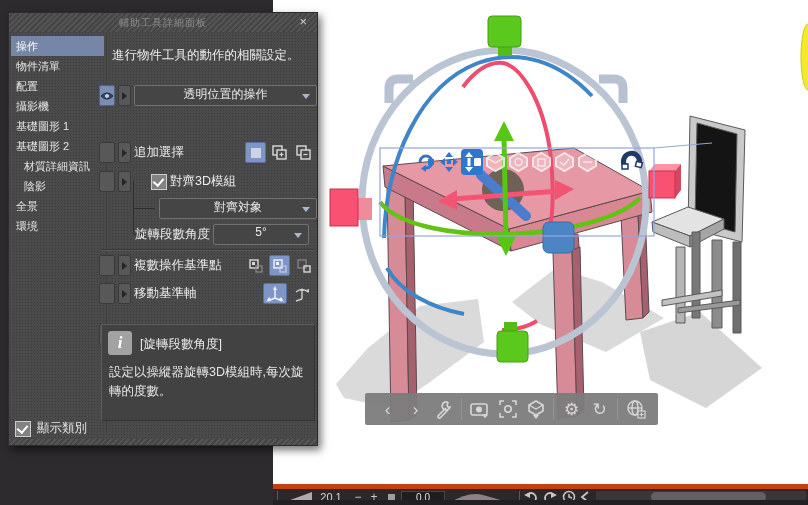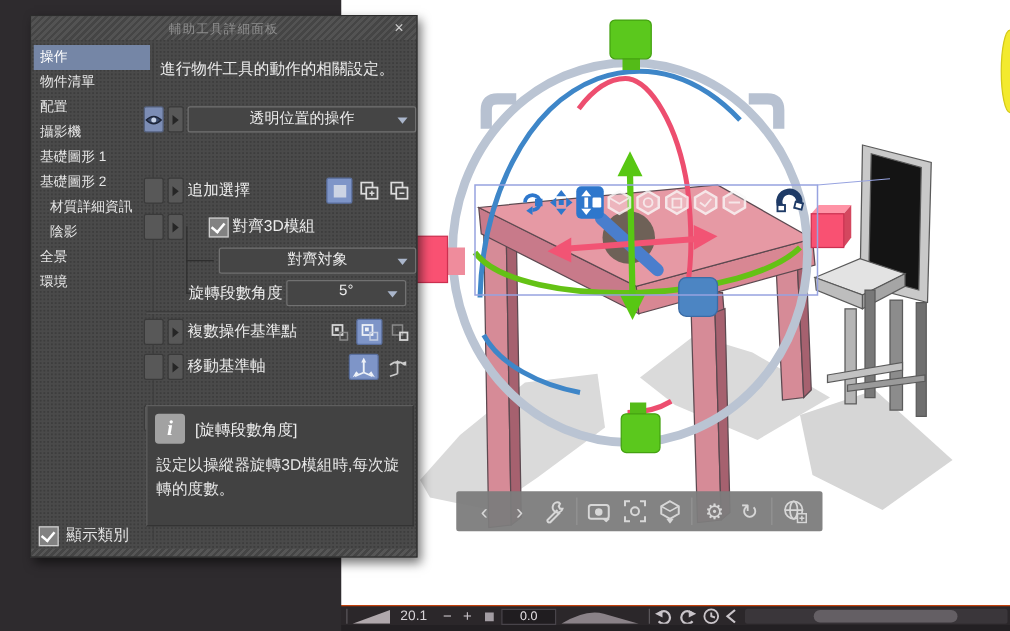--- a/index.html
+++ b/index.html
@@ -16,33 +16,33 @@
   .launcher .magnet{margin-left:19px;width:28px;height:28px;}
   
   .navbar{position:absolute;left:92px;top:393px;width:293px;height:32px;background:rgba(124,124,124,.95);
           border-radius:2px;display:flex;align-items:center;padding:0 12px;box-sizing:border-box;gap:7px;}
   .navbar .nico{width:24px;height:24px;display:flex;align-items:center;justify-content:center;
                 color:#e6e6e6;font-size:18px;opacity:.85;}
   .navbar .vsep{width:1px;height:22px;background:#9b9b9b;opacity:.7;}
   .navbar .glyph{font-size:17px;line-height:1;}
   
   .statusbar{position:absolute;left:273px;top:484px;width:535px;height:16px;background:#2b272a;
-             border-top:1px solid #c2410c;display:flex;align-items:center;color:#d8d4d8;font-size:11px;}
+             border-top:5px solid #c2410c;display:flex;align-items:center;color:#d8d4d8;font-size:11px;}
   .statusbar .ssep{width:1px;height:12px;background:#5a565a;margin:0 4px;}
   .statusbar .sbtn{color:#c9c4c9;width:16px;text-align:center;font-size:12px;}
   .statusbar .sfield{background:#201d20;border:1px solid #48444a;height:11px;min-width:42px;
                      text-align:center;font-size:10px;line-height:11px;color:#e6e2e6;}
   .statusbar .square{width:7px;height:7px;background:#a39da3;margin:0 6px;}
   .statusbar .track{position:relative;flex:1;height:12px;margin:0 2px;background:#3a363a;border-radius:2px;}
   .statusbar .thumb{position:absolute;left:55px;top:1px;width:115px;height:10px;background:#645f64;border-radius:5px;}
   .bottomstrip{position:absolute;left:273px;top:500px;width:535px;height:5px;background:#232023;}
   
   .dialog{position:absolute;left:8px;top:12px;width:310px;height:434px;background:#4a4a4a;
           background-image:radial-gradient(rgba(0,0,0,.18) 1px,transparent 1px);background-size:3px 3px;
-          border:1px solid #2c2c2c;box-shadow:3px 4px 8px rgba(0,0,0,.55);box-sizing:border-box;color:#e5e5e5;margin-left:16px;}
+          border:1px solid #2c2c2c;box-shadow:3px 4px 8px rgba(0,0,0,.55);box-sizing:border-box;color:#e5e5e5;}
   .titlebar{position:absolute;left:0;top:0;right:0;height:19px;
             background:repeating-linear-gradient(135deg,#535353 0 2px,#454545 2px 4px);
             display:flex;align-items:center;justify-content:center;}
   .titlebar .ttl{font-size:10px;color:#8e8e8e;letter-spacing:1px;}
   .titlebar .close{position:absolute;right:10px;top:1px;color:#cfcfcf;font-size:13px;cursor:default;}
   .sidebar{position:absolute;left:2px;top:23px;width:93px;}
   .sitem{height:20px;line-height:20px;font-size:11px;padding-left:5px;white-space:nowrap;}
   .sitem.sel{background:#7586a6;color:#ffffff;}
   .sitem.ind{padding-left:13px;}
   .vline{position:absolute;left:97px;top:21px;bottom:14px;width:1px;background:#3e3e3e;}

